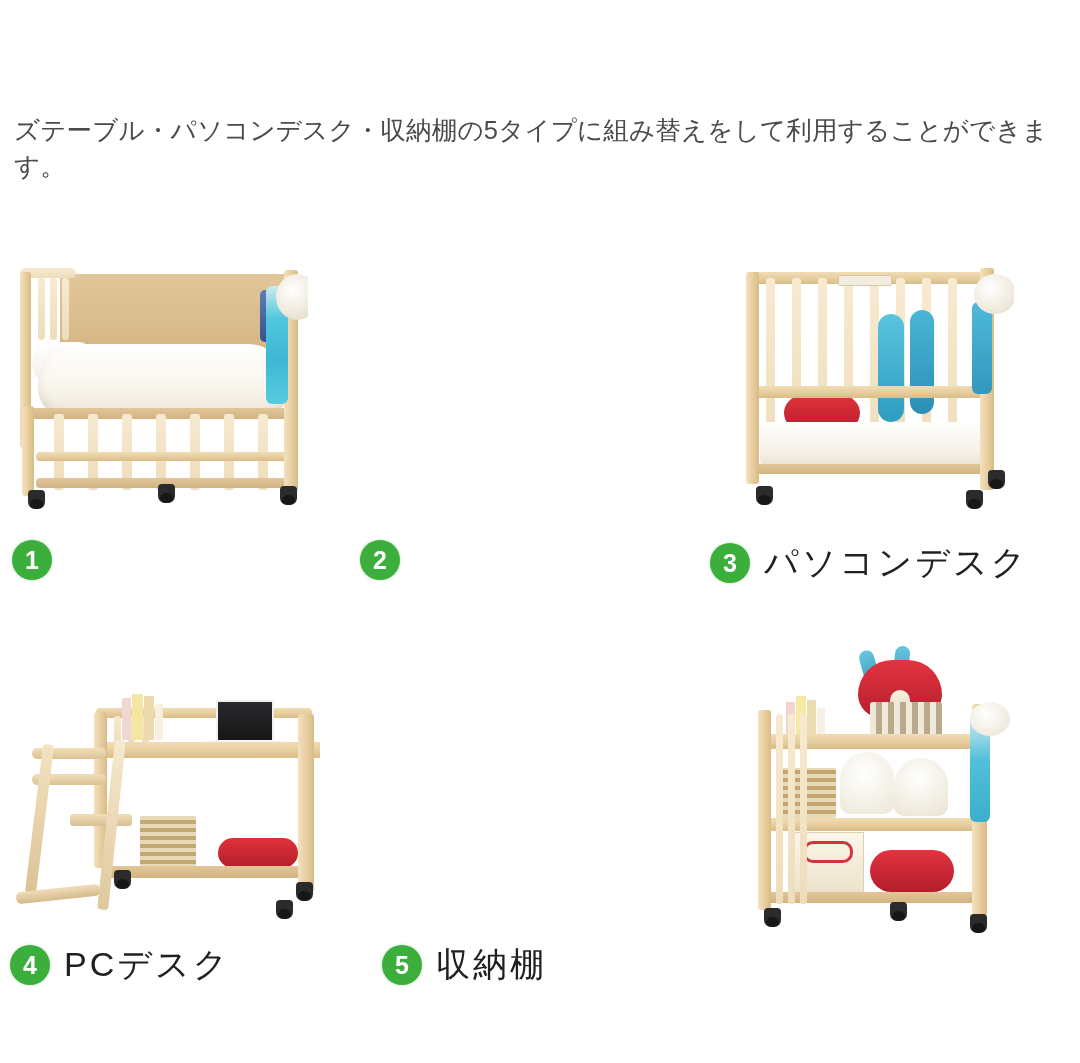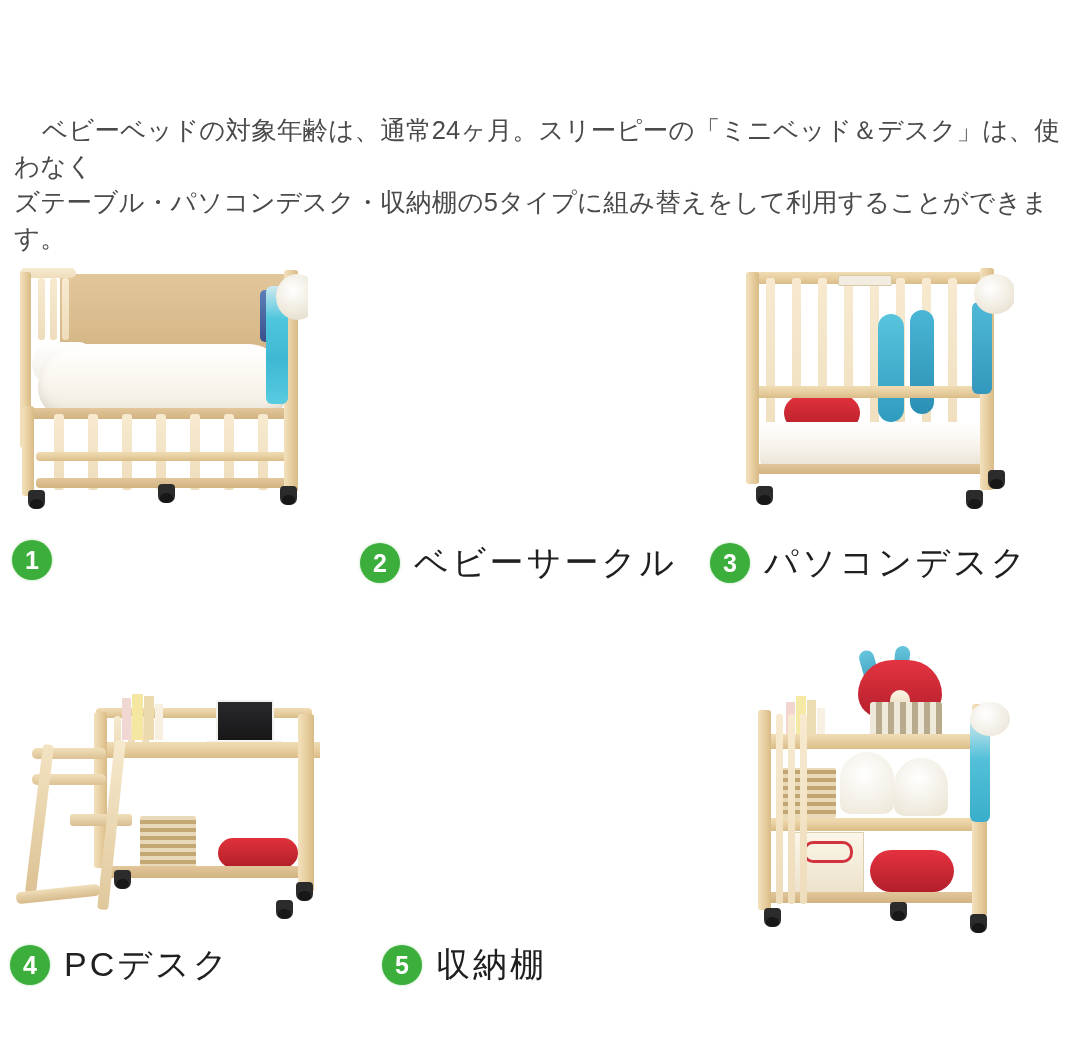--- a/index.html
+++ b/index.html
@@ -203,21 +203,20 @@
   #p5 .ruffle{position:absolute;left:228px;top:56px;width:40px;height:34px;border-radius:50%;
     background:radial-gradient(circle at 40% 35%,#ffffff,#e8e1d1);}
 </style>
 </head>
 <body>
 
 <div class="page">
 
 
   <div class="lede">
-    <p class="l1">ベビーベッドの対象年齢は、通常24ヶ月。スリーピーの「ミニベッド＆デスク」は、使わなく</p>
     <p>ズテーブル・パソコンデスク・収納棚の5タイプに組み替えをして利用することができます。</p>
   </div>
 
   <div class="grid">
 
     <div class="row row1">
 
       <div class="cell" style="left:0;top:0;width:340px;height:352px;">
         <div class="shot" id="p1">
           <div class="backpanel wood-d"></div>
@@ -273,21 +272,20 @@
           <div class="post-r wood-v"></div>
           <div class="sign"></div>
           <div class="toy-hang"></div>
           <div class="ruffle"></div>
           <div class="caster" style="left:30px;top:228px;"></div>
           <div class="caster" style="left:240px;top:232px;"></div>
           <div class="caster" style="left:262px;top:212px;"></div>
         </div>
         <div class="caption" style="left:20px;top:288px;">
           <span class="badge">2</span>
-          <span class="cap-text">ベビーサークル</span>
         </div>
       </div>
 
       <div class="cell" style="left:690px;top:0;width:390px;height:352px;">
 
         <div class="caption" style="left:20px;top:288px;">
           <span class="badge">3</span>
           <span class="cap-text">パソコンデスク</span>
         </div>
       </div>

